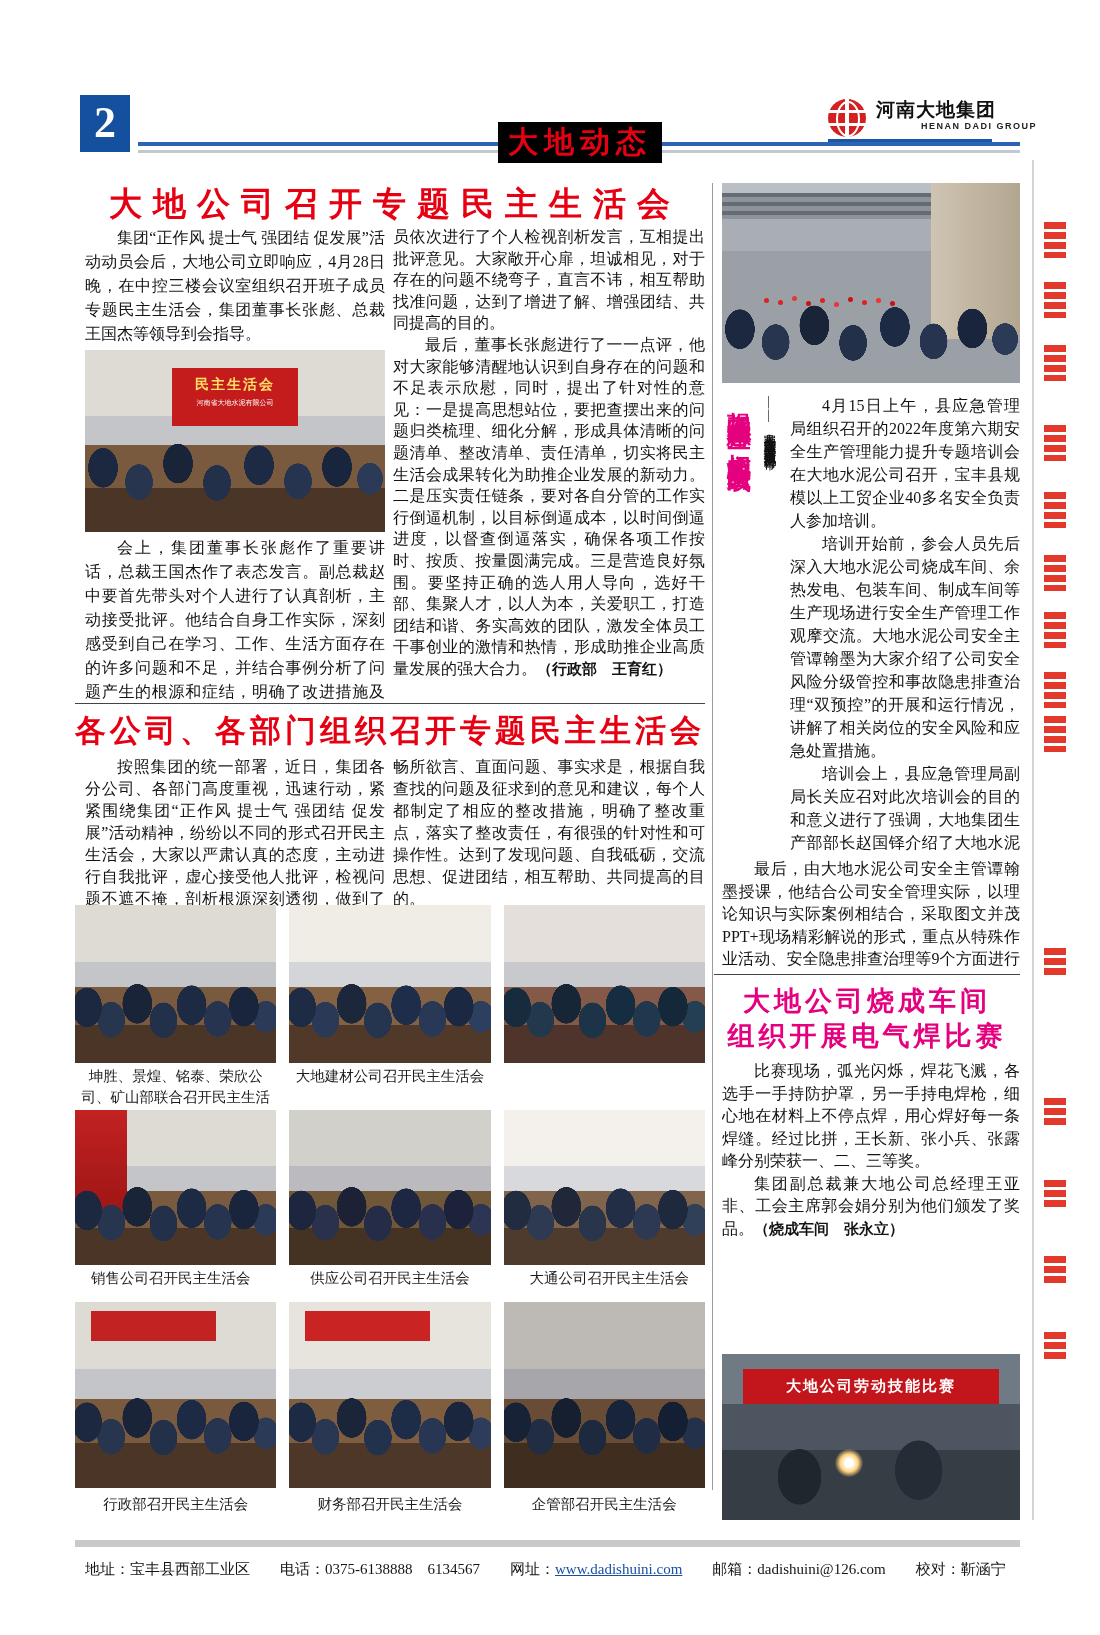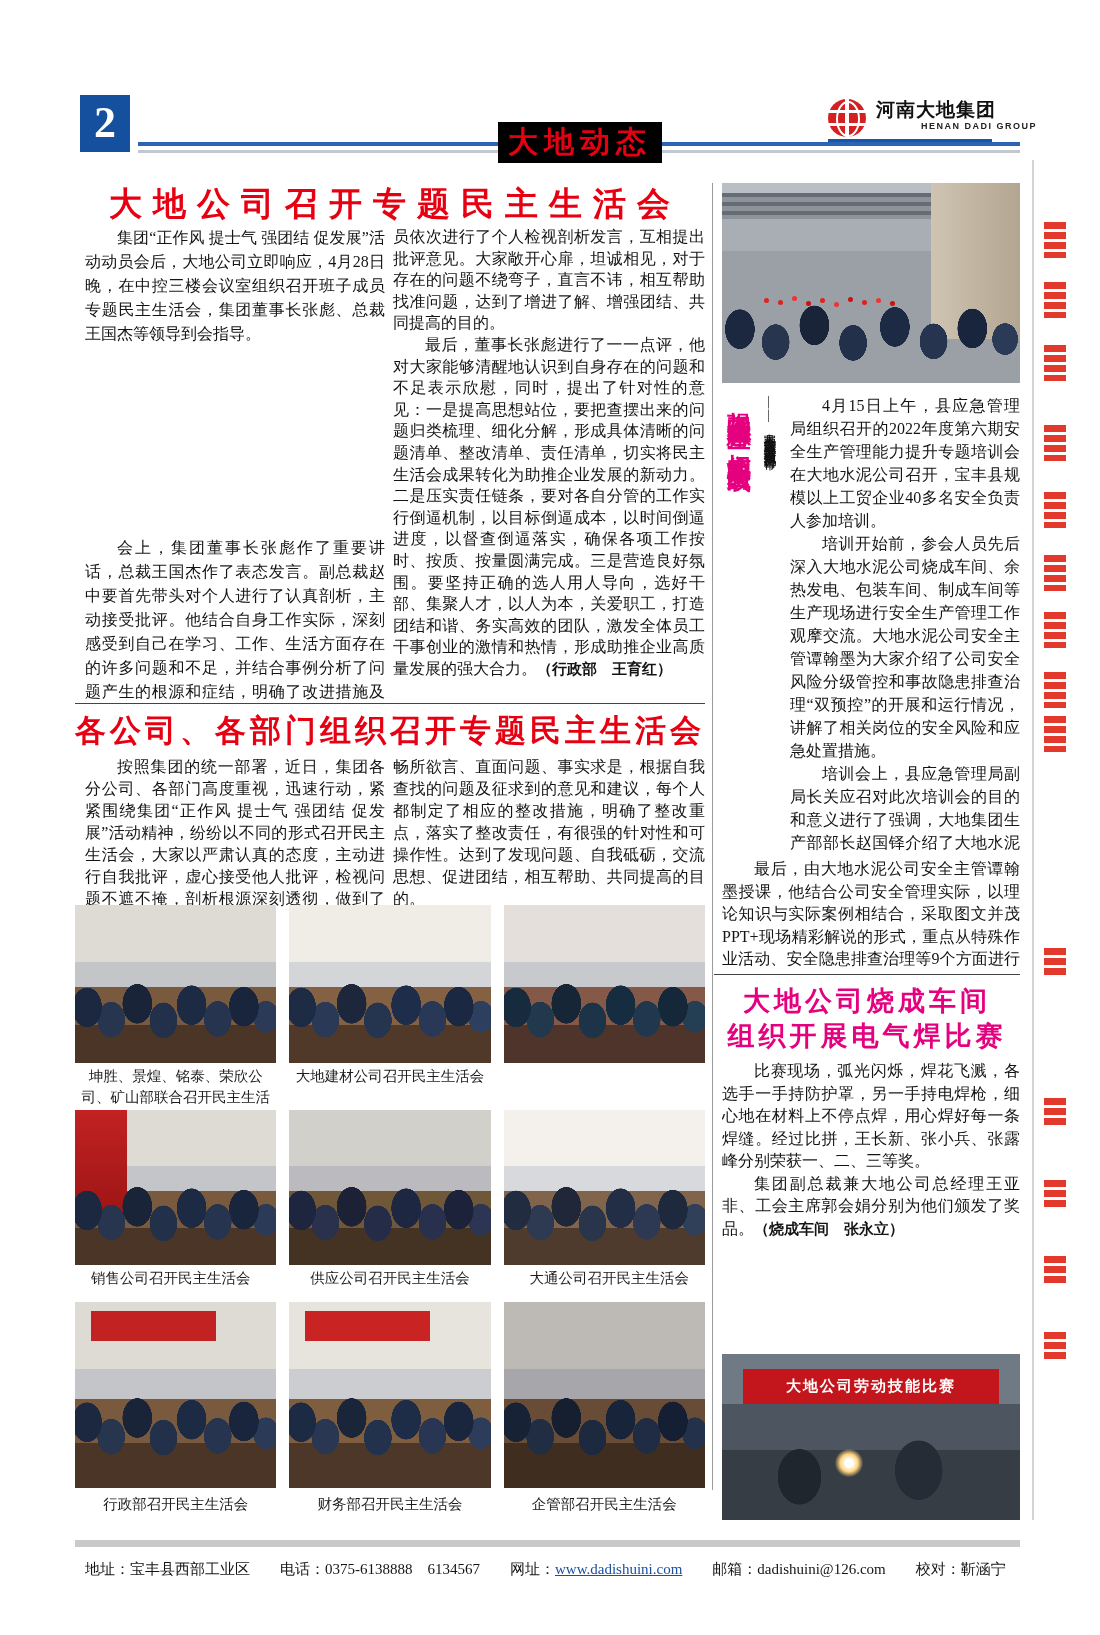--- a/index.html
+++ b/index.html
@@ -108,20 +108,27 @@
     <div class="logo-en">HENAN DADI GROUP</div>
     <div class="logo-bar"></div>
   </div>
 
   <div class="abs h-red" style="left:85px;top:182px;width:620px;font-size:33px;letter-spacing:11px;">大地公司召开专题民主生活会</div>
 
   <div class="abs col" style="left:85px;top:226px;width:300px;height:122px;line-height:24px;">
     <p class="ind">集团“正作风 提士气 强团结 促发展”活动动员会后，大地公司立即响应，4月28日晚，在中控三楼会议室组织召开班子成员专题民主生活会，集团董事长张彪、总裁王国杰等领导到会指导。</p>
   </div>
 
+  <div class="photo ph-room" style="left:85px;top:350px;width:300px;height:182px;">
+    <div class="screen">
+      <div>民主生活会</div>
+      <div class="sub">河南省大地水泥有限公司</div>
+    </div>
+    <div class="crowd"></div>
+  </div>
 
   <div class="abs col" style="left:85px;top:536px;width:300px;height:168px;line-height:24px;">
     <p class="ind">会上，集团董事长张彪作了重要讲话，总裁王国杰作了表态发言。副总裁赵中要首先带头对个人进行了认真剖析，主动接受批评。他结合自身工作实际，深刻感受到自己在学习、工作、生活方面存在的许多问题和不足，并结合事例分析了问题产生的根源和症结，明确了改进措施及今后的工作思路。其他领导班子成</p>
   </div>
 
   <div class="abs col" style="left:393px;top:226px;width:312px;height:478px;line-height:21.6px;">
     <p>员依次进行了个人检视剖析发言，互相提出批评意见。大家敞开心扉，坦诚相见，对于存在的问题不绕弯子，直言不讳，相互帮助找准问题，达到了增进了解、增强团结、共同提高的目的。</p>
     <p class="ind"><span>最后，董事长张彪进行了一一点评，他对大家能够清醒地认识到自身存在的问题和不足表示欣慰，同时，提出了针对性的意见：一是提高思想站位，要把查摆出来的问题归类梳理、细化分解，形成具体清晰的问题清单、整改清单、责任清单，切实将民主生活会成果转化为助推企业发展的新动力。二是压实责任链条，要对各自分管的工作实行倒逼机制，以目标倒逼成本，以时间倒逼进度，以督查倒逼落实，确保各项工作按时、按质、按量圆满完成。三是营造良好氛围。要坚持正确的选人用人导向，选好干部、集聚人才，以人为本，关爱职工，打造团结和谐、务实高效的团队，激发全体员工干事创业的激情和热情，形成助推企业高质量发展的强大合力。</span><b class="byline">（行政部　王育红）</b></p>
   </div>
 

